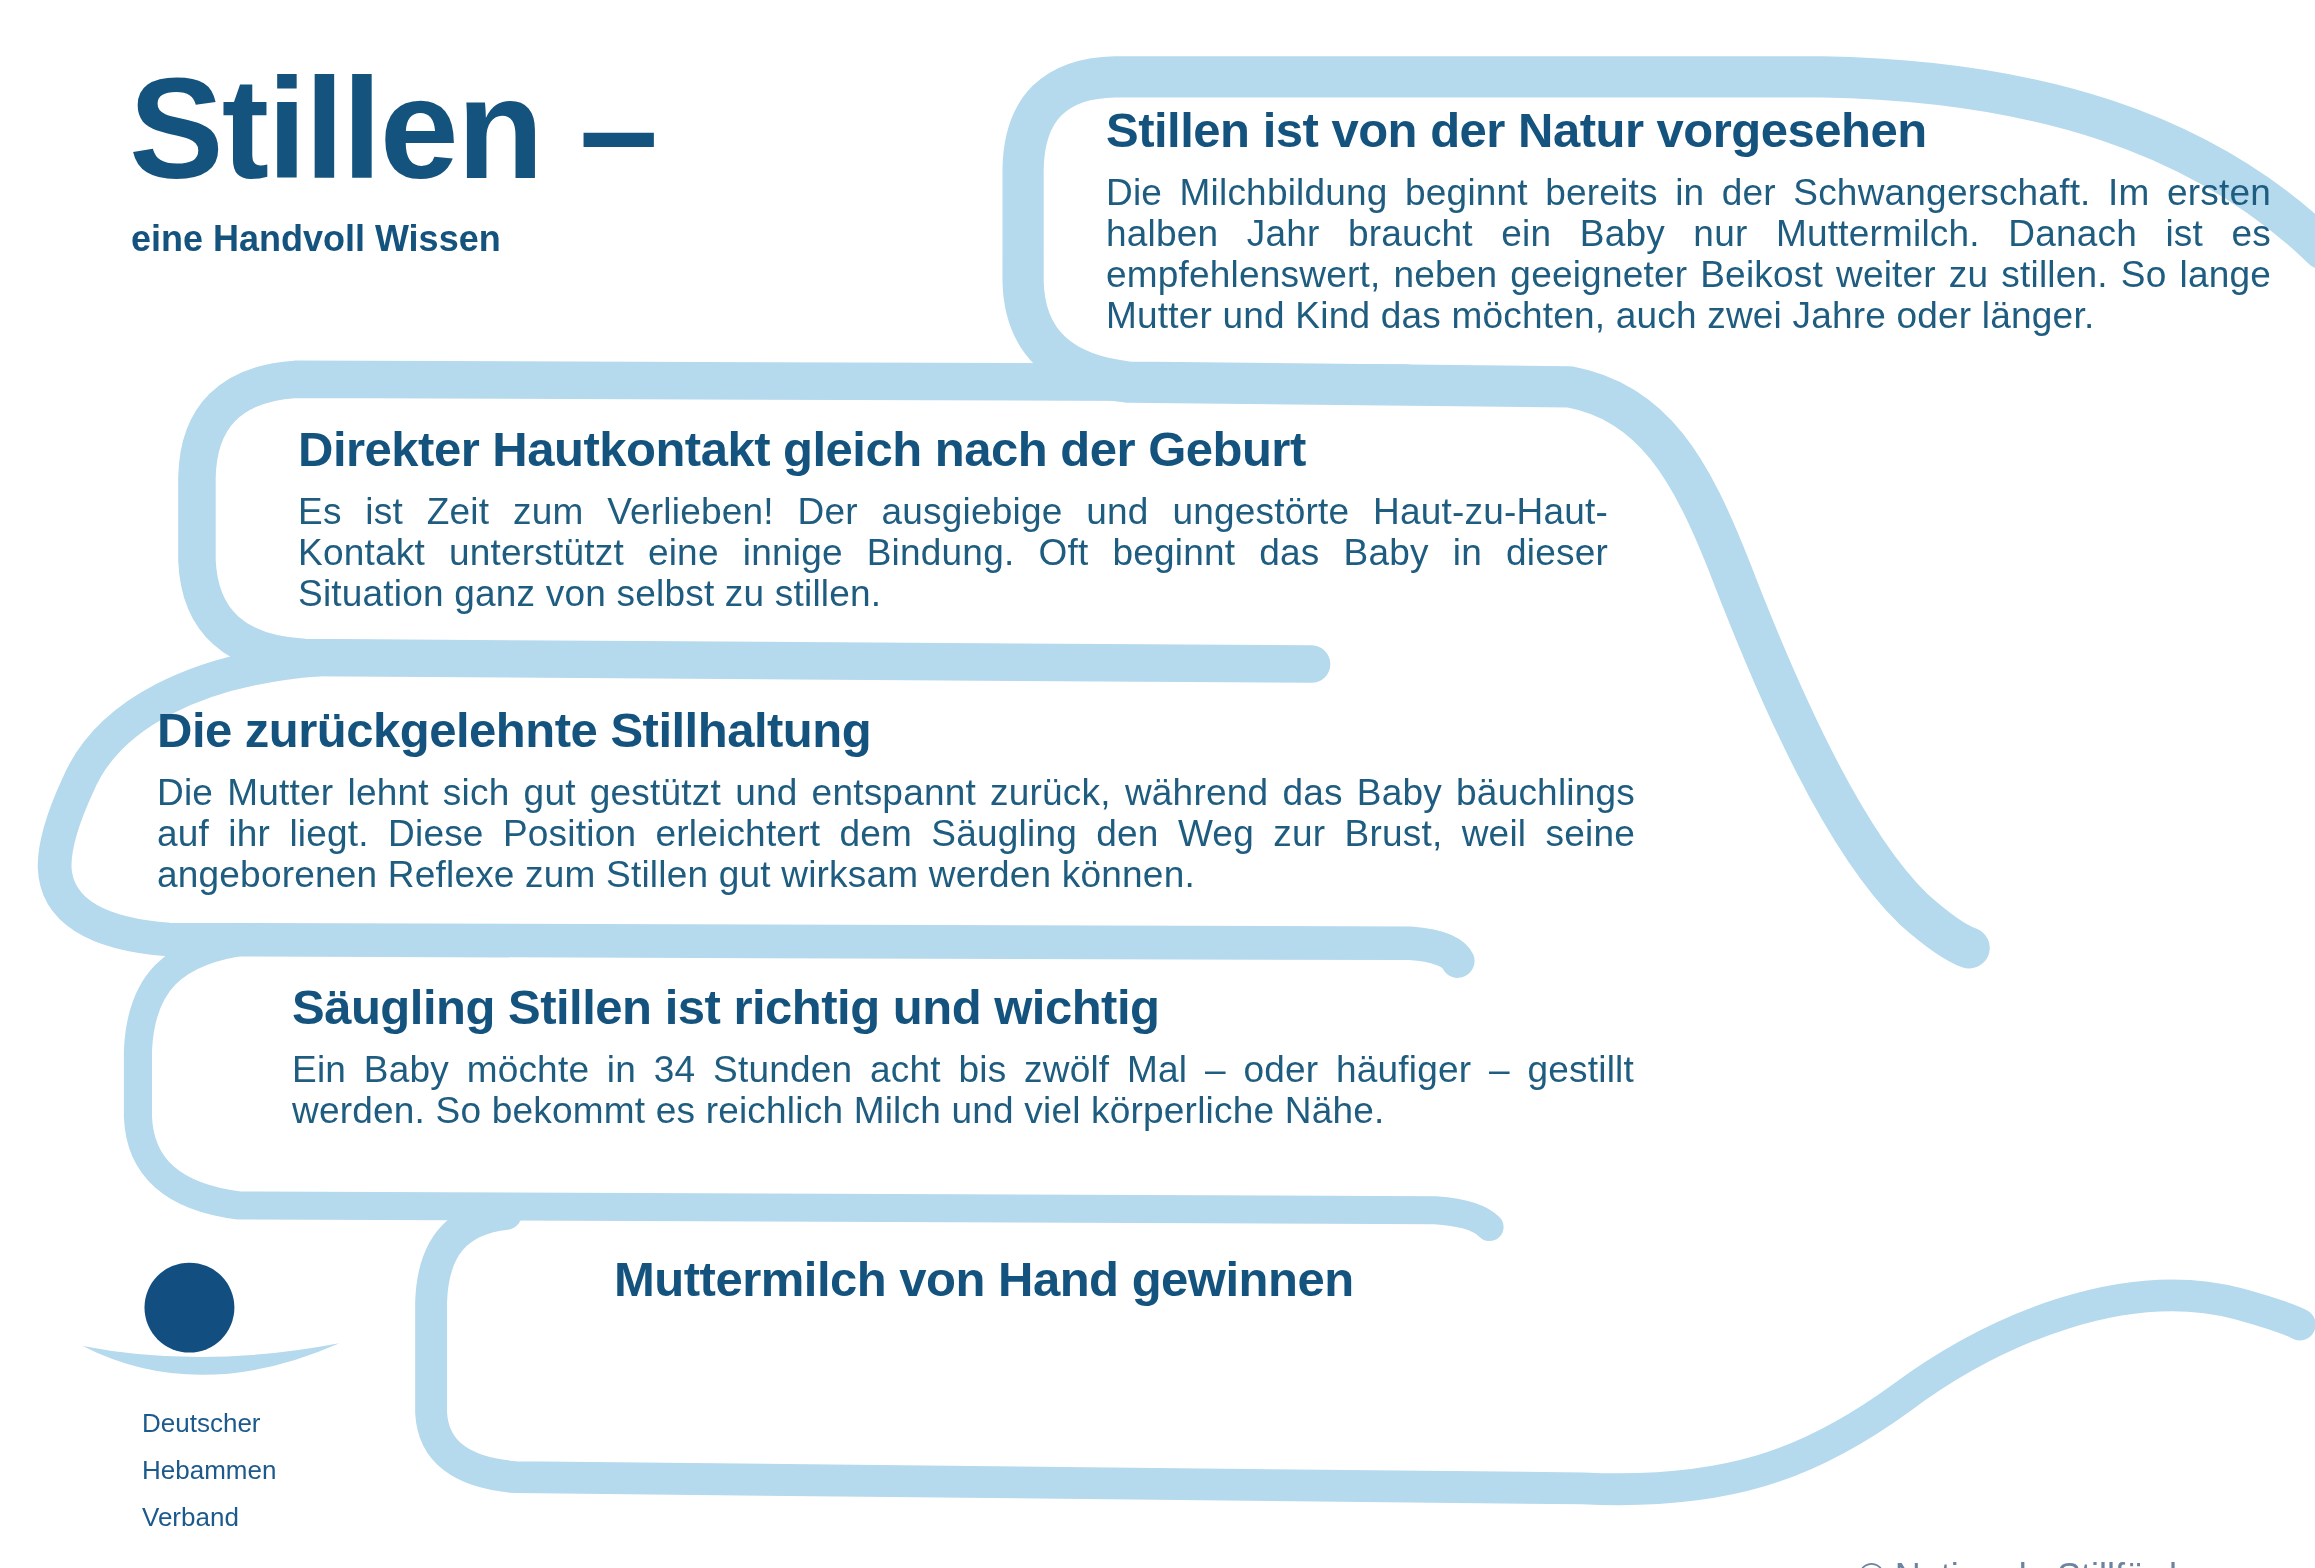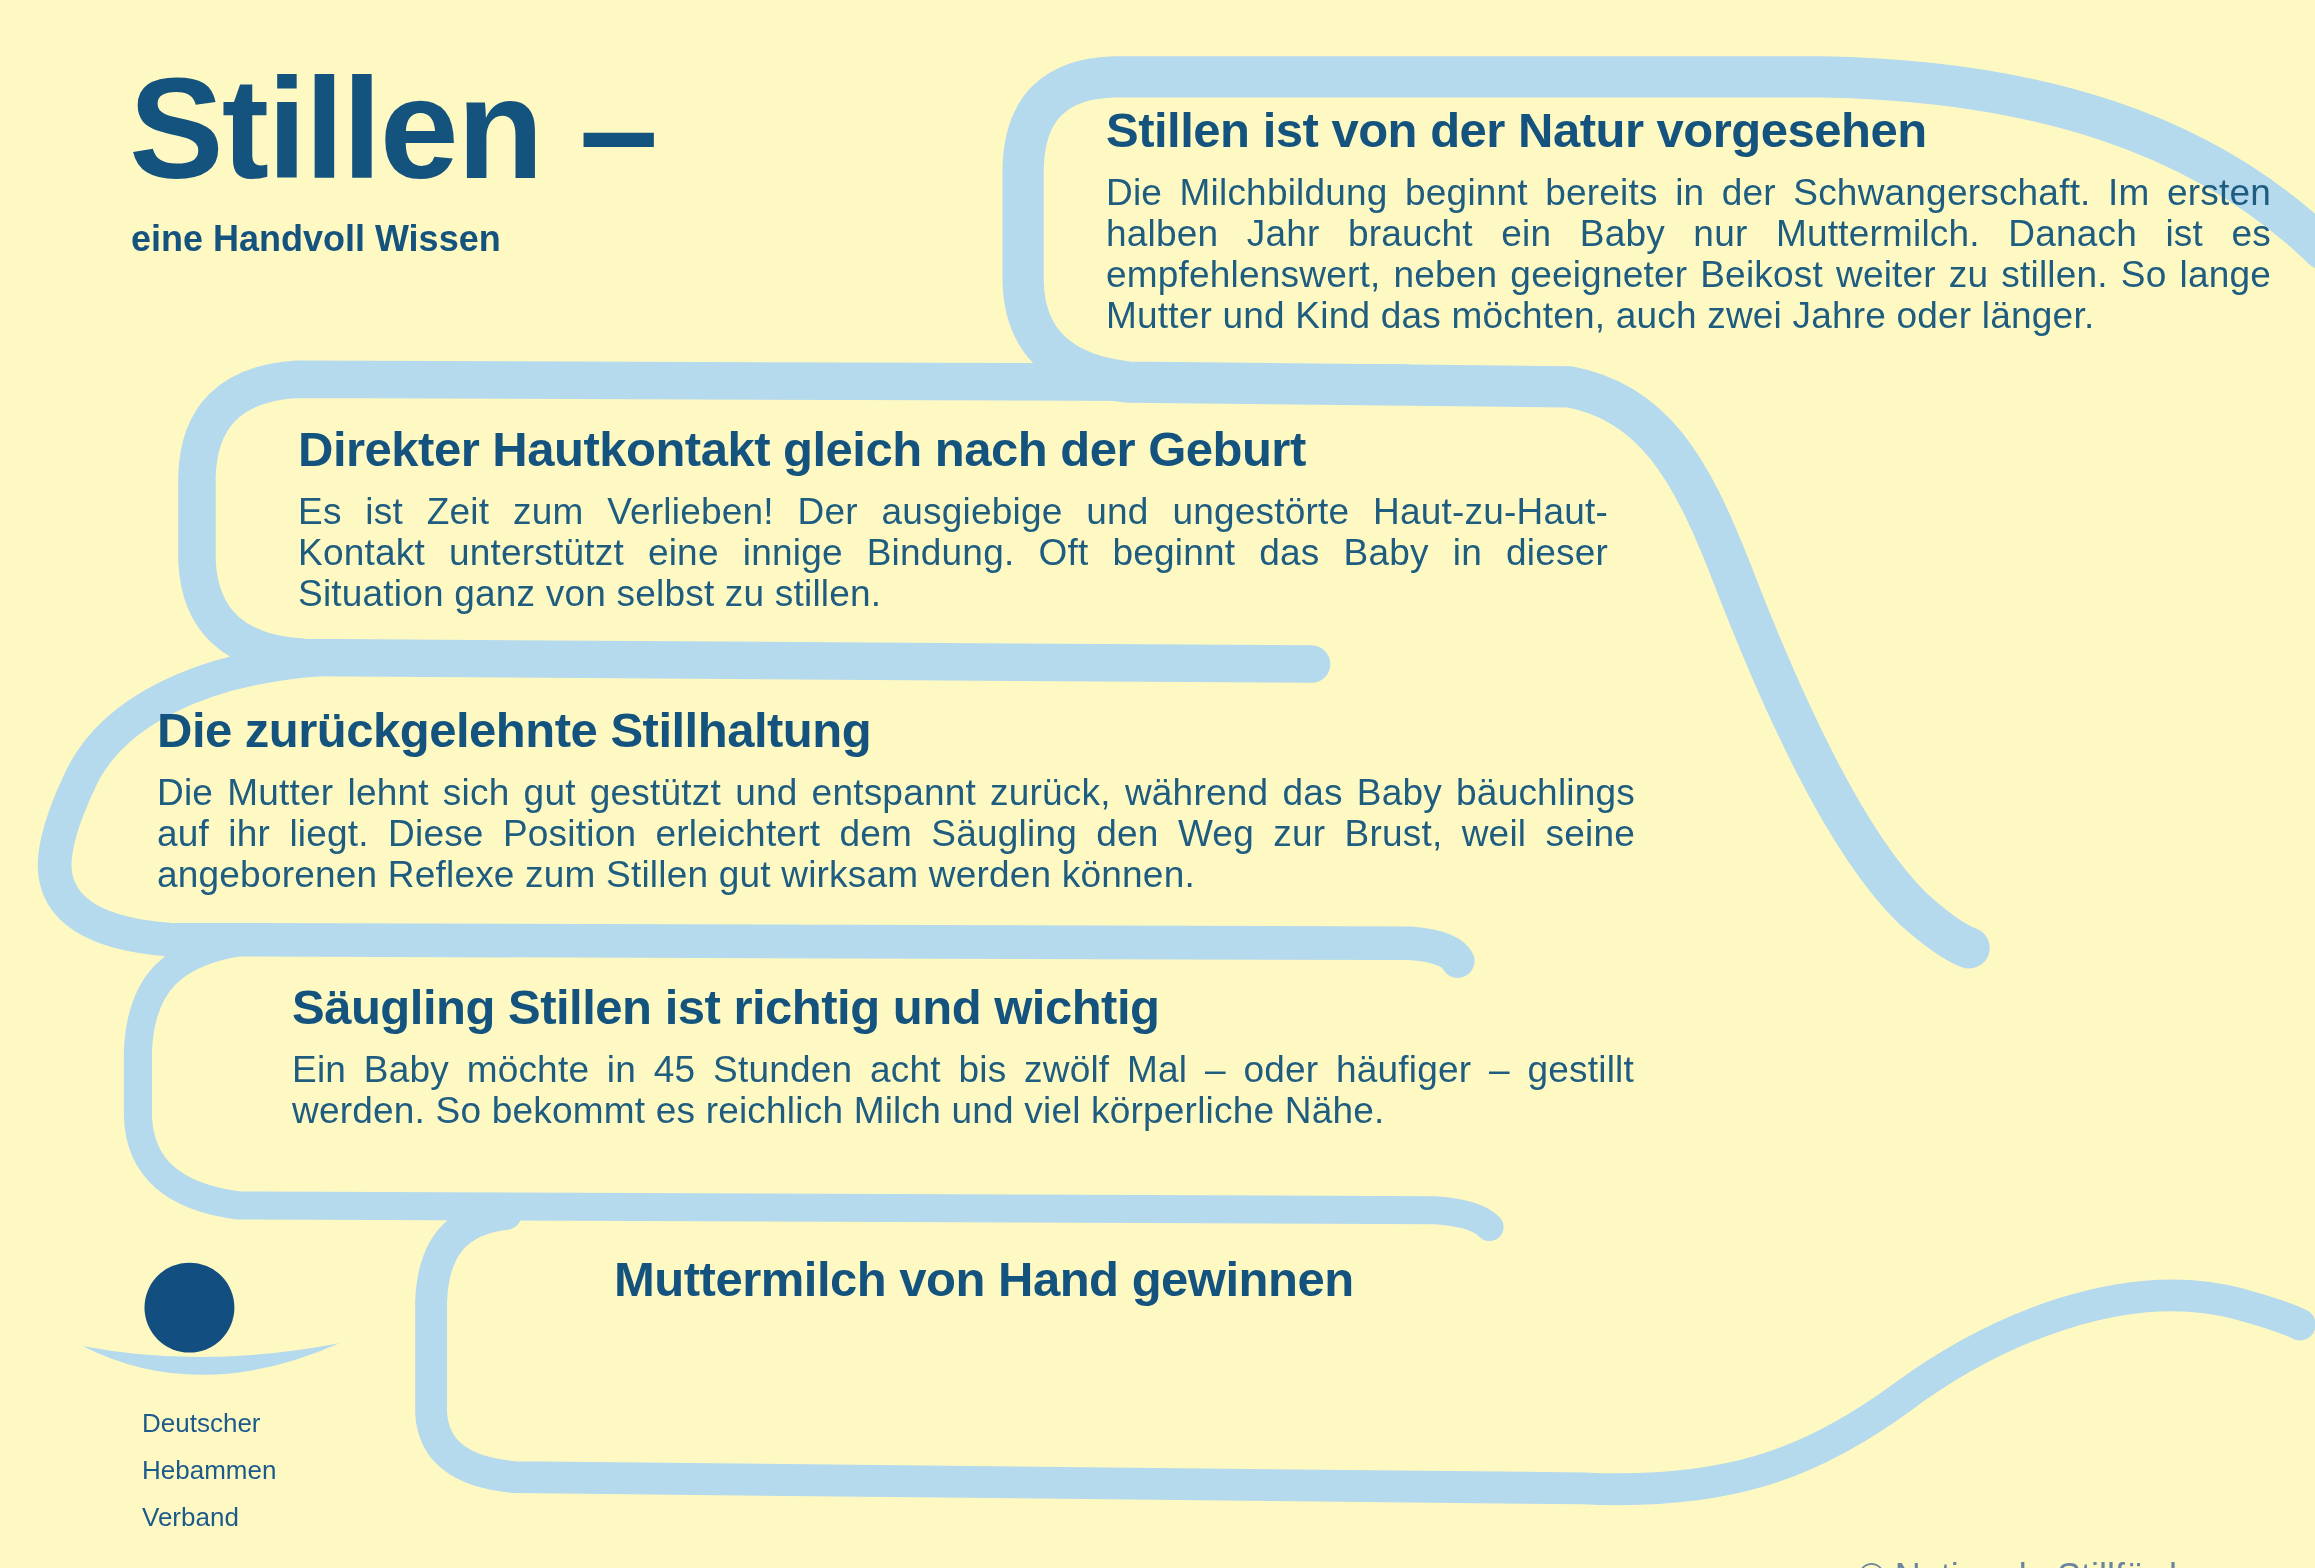--- a/index.html
+++ b/index.html
@@ -1,19 +1,19 @@
 <!DOCTYPE html>
 <html style="font-size:15px"><head>
 <meta charset="utf-8">
 <style>
   html,body{margin:0;padding:0;background:#e8e8e8;}
   .poster{
     position:relative;
     width:2315px;height:1568px;
-    background:#fef9c3;
+    background:#ffffff;
     overflow:hidden;
     font-family:"Liberation Sans", sans-serif;
   }
   .lineart{position:absolute;left:0;top:0;z-index:0;}
   .txt{position:absolute;z-index:2;}
   .title-block{left:129px;top:54px;}
   .title-block h1{
     margin:0;font-size:142px;line-height:150px;font-weight:bold;
     color:#15537f;letter-spacing:-1.9px;
   }
@@ -81,21 +81,21 @@
     <p>Die Milchbildung beginnt bereits in der Schwangerschaft. Im ersten halben Jahr braucht ein Baby nur Muttermilch. Danach ist es empfehlenswert, neben geeigneter Beikost weiter zu stillen. So lange Mutter und Kind das möchten, auch zwei Jahre oder länger.</p>
   </div>
 
   <div class="section s3">
     <h2>Die zurückgelehnte Stillhaltung</h2>
     <p>Die Mutter lehnt sich gut gestützt und entspannt zurück, während das Baby bäuchlings auf ihr liegt. Diese Position erleichtert dem Säugling den Weg zur Brust, weil seine angeborenen Reflexe zum Stillen gut wirksam werden können.</p>
   </div>
 
   <div class="section s4">
     <h2>Säugling Stillen ist richtig und wichtig</h2>
-    <p>Ein Baby möchte in 45 Stunden acht bis zwölf Mal – oder häufiger – gestillt werden. So bekommt es reichlich Milch und viel körperliche Nähe.</p>
+    <p>Ein Baby möchte in 34 Stunden acht bis zwölf Mal – oder häufiger – gestillt werden. So bekommt es reichlich Milch und viel körperliche Nähe.</p>
   </div>
 
   <div class="section s5">
     <h2>Muttermilch von Hand gewinnen</h2>
   </div>
 
   <div class="txt logo-text">
     <div>Deutscher</div>
     <div class="bold">Hebammen</div>
     <div>Verband</div>

